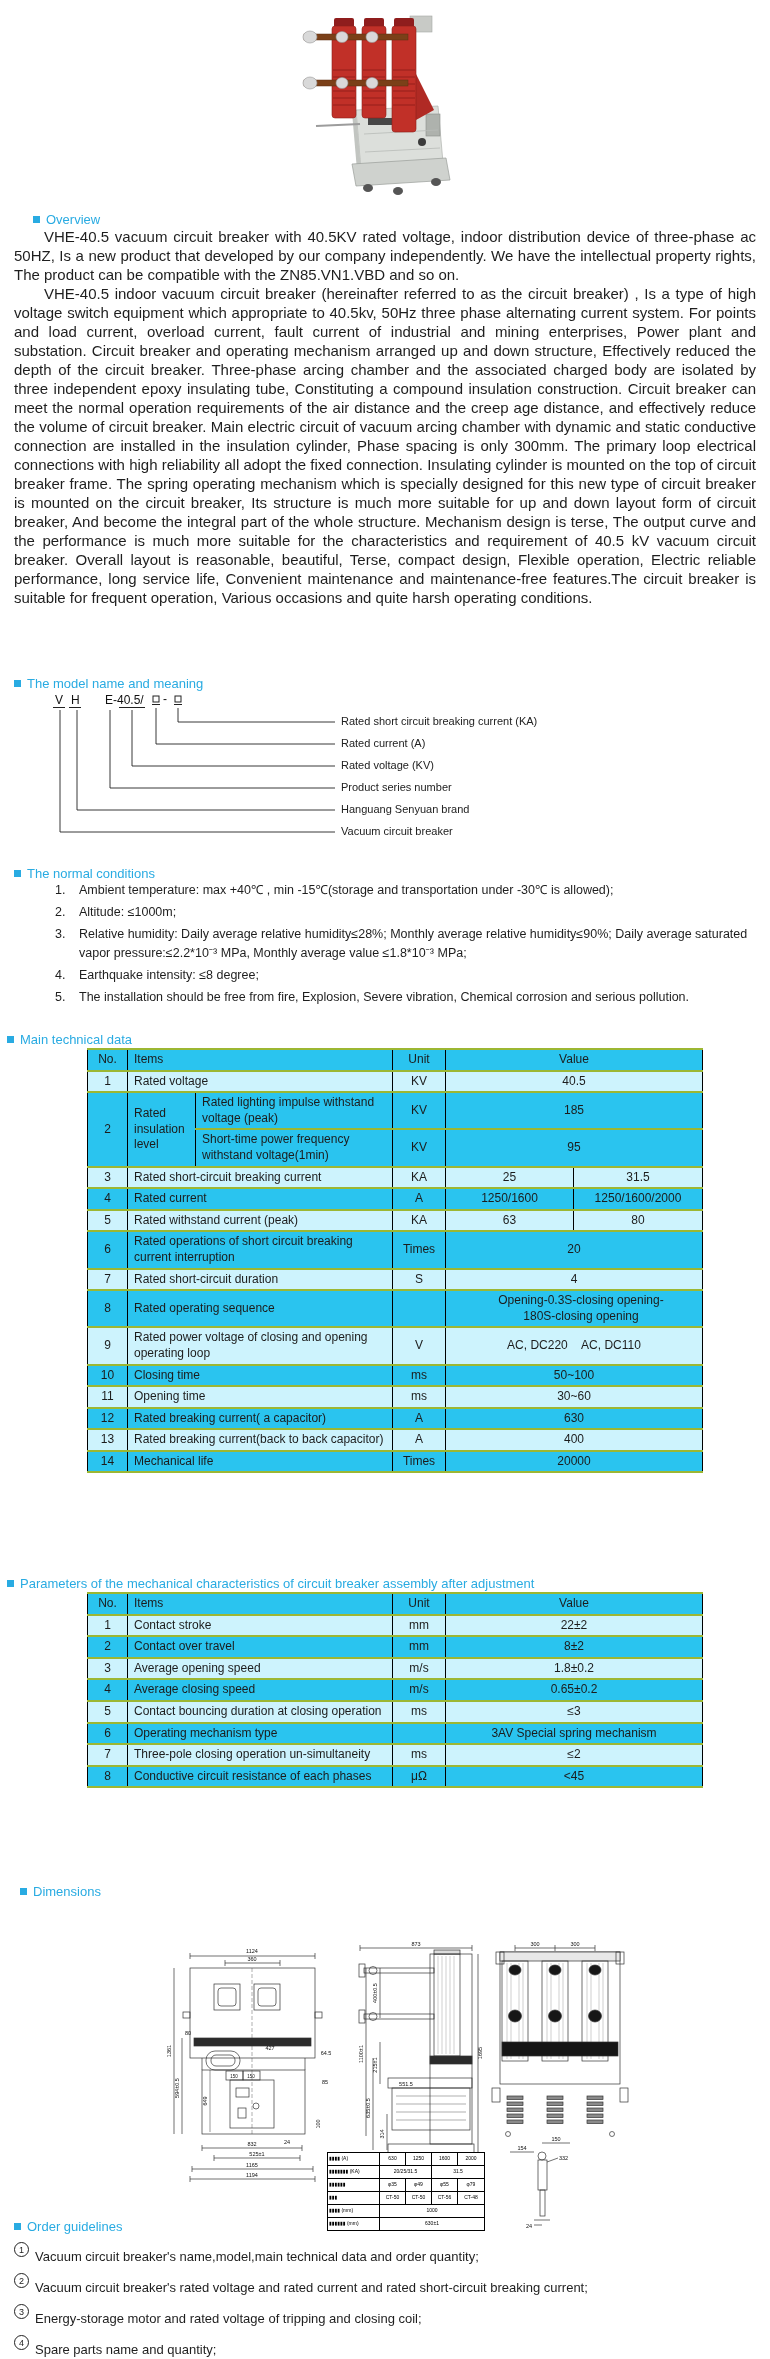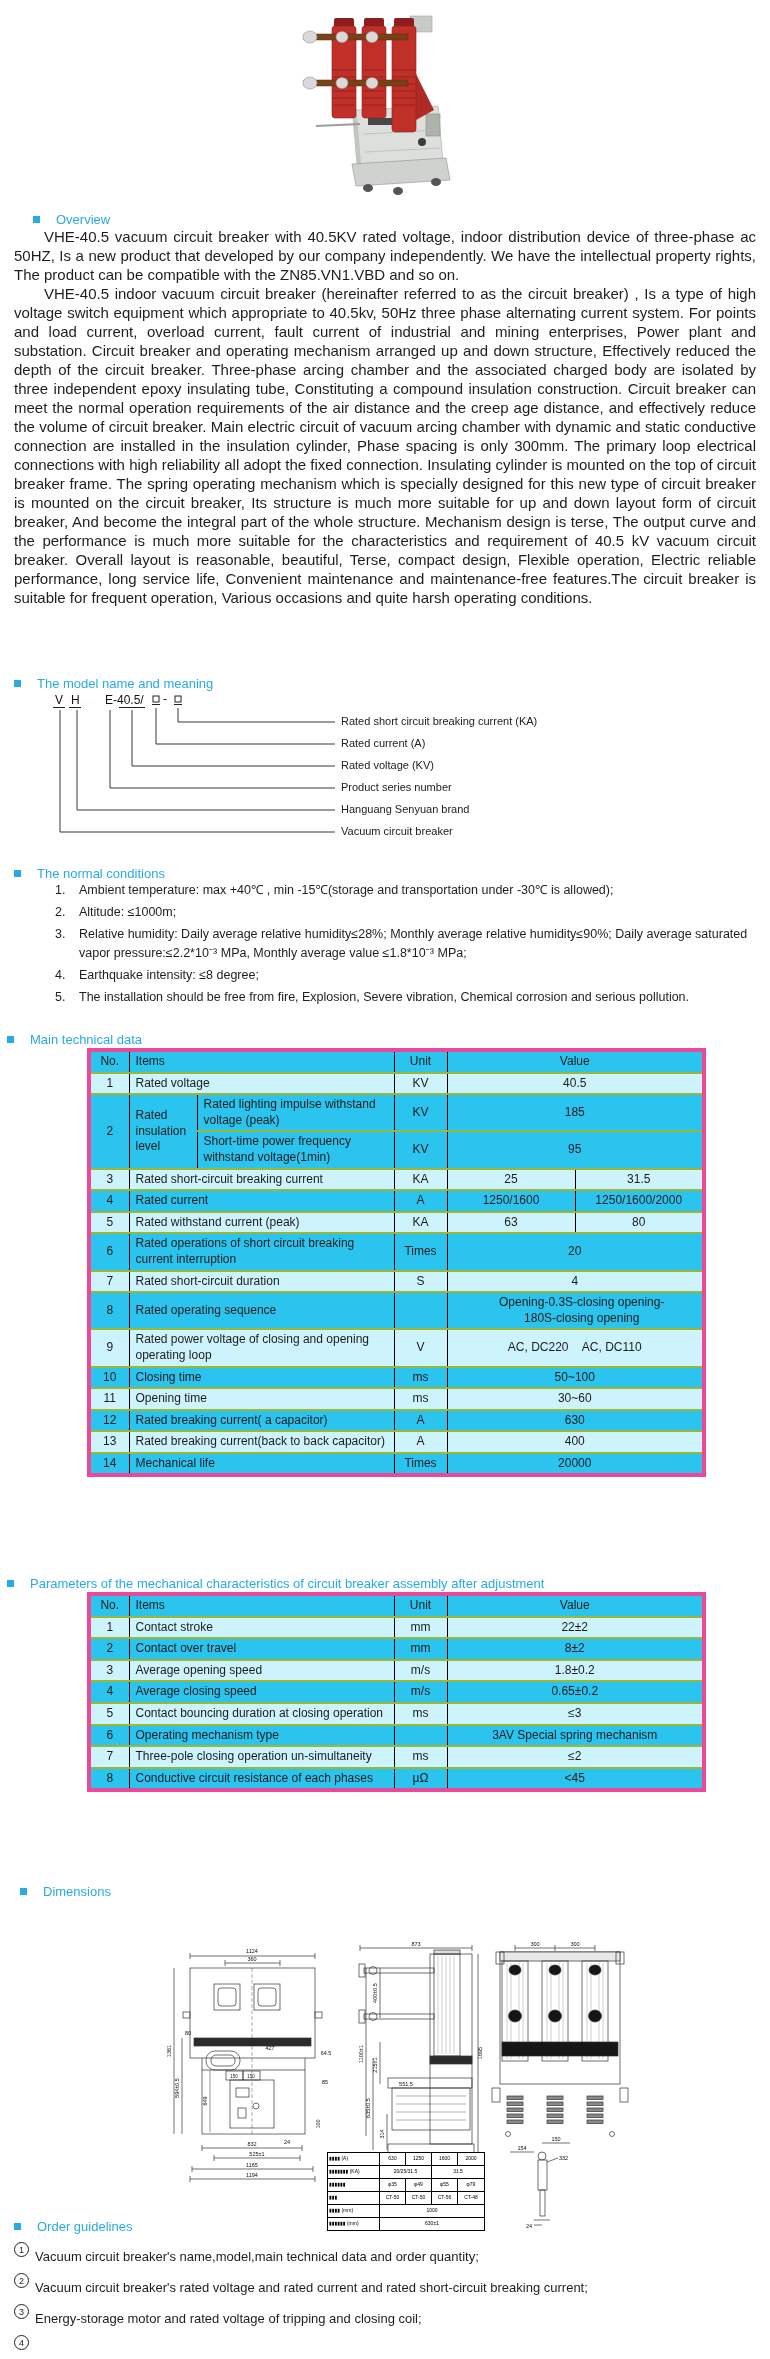--- a/index.html
+++ b/index.html
@@ -1,28 +1,28 @@
 <!DOCTYPE html>
 <html><head>
 <meta charset="utf-8">
 <style>
   html,body{margin:0;padding:0;background:#fff;}
   .page{position:relative;width:770px;height:2359px;background:#fff;overflow:hidden;
         font-family:"Liberation Sans",sans-serif;color:#1e1e1e;}
   .abs{position:absolute;}
-  .sec-h{position:absolute;display:flex;align-items:center;gap:16px;color:#29abe2;font-size:13px;}
+  .sec-h{position:absolute;display:flex;align-items:center;gap:6px;color:#29abe2;font-size:13px;}
   .sq{width:7px;height:7px;background:#29abe2;flex:none;}
   .body-text{position:absolute;font-size:15px;line-height:19px;text-align:justify;color:#1e1e1e;}
   .body-text p{margin:0;text-indent:30px;}
   .cond-list{position:absolute;font-size:12.5px;line-height:19px;}
   .cond-item{display:flex;margin-bottom:3px;}
   .cond-num{flex:none;width:24px;}
   .cond-text{flex:1;}
   .data-table{position:absolute;border-collapse:collapse;table-layout:fixed;font-size:12px;
-              color:#1c1c1c;border:4px solid #ec4899;background:#fff;}
+              color:#1c1c1c;border:1px solid #ec4899;background:#fff;}
   .data-table tr{border-top:2px solid #9cb733;border-bottom:2px solid #9cb733;}
   .data-table td{border-left:1px solid #000;border-right:1px solid #000;padding:2px 6px;
                  vertical-align:middle;line-height:1.3;}
   .dark{background:#2ac4ef;}
   .light{background:#cdf3fd;}
   .c{text-align:center;}
   #spec{position:absolute;left:327px;top:2152px;width:157px;border-collapse:collapse;
         font-size:5px;line-height:1.1;color:#000;table-layout:fixed;background:#fff;}
   #spec td{border:1px solid #000;padding:0 1px;height:12px;overflow:hidden;white-space:nowrap;}
   .order-list{position:absolute;font-size:13px;}
@@ -613,20 +613,21 @@
     <div class="order-item">
         <span class="circ">2</span>
         <span class="order-text">Vacuum circuit breaker's rated voltage and rated current and rated short-circuit breaking current;</span>
       </div>
     <div class="order-item">
         <span class="circ">3</span>
         <span class="order-text">Energy-storage motor and rated voltage of tripping and closing coil;</span>
       </div>
     <div class="order-item">
         <span class="circ">4</span>
+        <span class="order-text">Spare parts name and quantity;</span>
       </div>
     <div class="order-item">
         <span class="circ">5</span>
         <span class="order-text">Other questions or special requirements please contact with manufacturer.</span>
       </div>
   </div>
 
 </div>
 
 </body></html>

